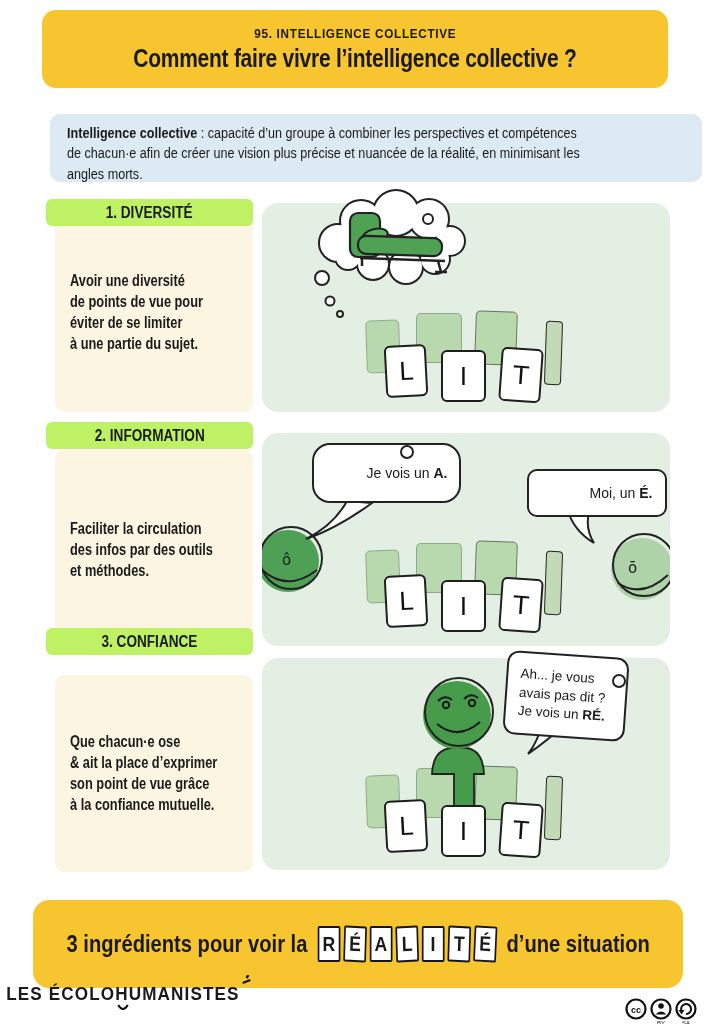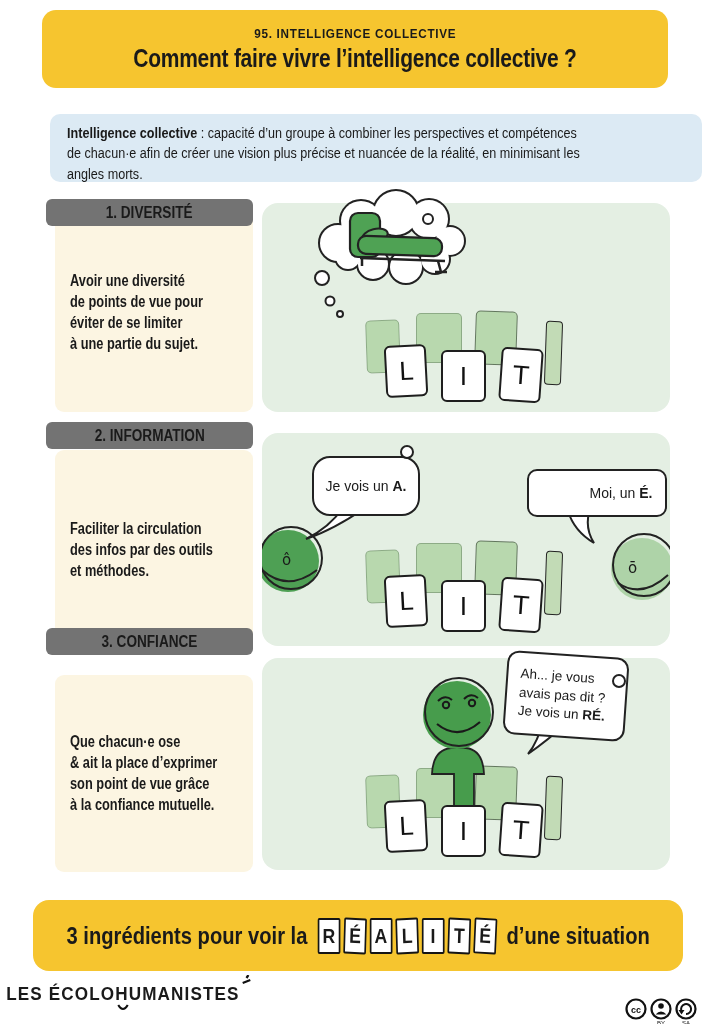--- a/index.html
+++ b/index.html
@@ -14,21 +14,21 @@
   .main-title{font-size:25px;font-weight:700;white-space:nowrap;transform:scaleX(.84);letter-spacing:-.3px;}
 
   
   .definition{position:absolute;left:50px;top:114px;width:608px;height:68px;
     background:#DCEAF4;border-radius:10px;padding-left:44px;}
   .definition p{margin:0;position:absolute;left:17px;top:9px;width:660px;
     font-size:14px;line-height:1.45;white-space:pre;transform:scaleX(.9);transform-origin:left top;}
   .definition .term{font-weight:700;}
 
   
-  .label-pill{position:absolute;left:46px;width:207px;height:27px;background:#737373;
+  .label-pill{position:absolute;left:46px;width:207px;height:27px;background:#bef264;
     border-radius:6px;display:flex;align-items:center;justify-content:center;z-index:3;}
   .label-pill span{font-size:16px;font-weight:700;transform:scaleX(.85);white-space:nowrap;}
   .cream-card{position:absolute;left:55px;width:198px;background:#FCF5E2;border-radius:9px;z-index:1;}
   .cream-card p{margin:0 0 0 15px;font-size:16px;font-weight:700;line-height:21px;
     white-space:pre;transform:scaleX(.8);transform-origin:left top;}
   .panel{position:absolute;left:262px;width:408px;background:#E4EFE3;border-radius:16px;}
   .panel.clip{overflow:hidden;}
   .panel svg{display:block;}
 
   .lab1{top:199px;} .lab2{top:422px;} .lab3{top:628px;}
@@ -48,32 +48,32 @@
     display:flex;align-items:center;justify-content:center;z-index:3;
     font-family:"DejaVu Sans",sans-serif;font-size:25px;font-weight:400;color:#111;}
   .w1{left:23px;top:37px;width:38px;height:48px;transform:rotate(-3deg);}
   .w2{left:79px;top:42px;width:41px;height:48px;}
   .w3{left:138px;top:40px;width:38px;height:50px;transform:rotate(4deg);}
 
   
   .bubble{position:absolute;background:#fff;border:2px solid #222;z-index:5;
     display:flex;align-items:center;justify-content:center;font-size:14px;}
   .bubble b{font-weight:700;}
-  .bub-a{left:50px;top:23px;width:104px;height:56px;border-radius:18px;}
+  .bub-a{left:50px;top:10px;width:104px;height:56px;border-radius:18px;padding-left:41px;}
   .bub-e{left:265px;top:36px;width:88px;height:44px;border-radius:10px;padding-left:48px;}
   .bub-re{left:243px;top:-4px;width:122px;height:84px;border-radius:12px;
     transform:rotate(4deg);flex-direction:column;align-items:flex-start;
     justify-content:center;padding-left:12px;box-sizing:border-box;font-size:13.5px;line-height:1.4;}
   .loop{position:absolute;width:10px;height:10px;border:2px solid #222;border-radius:50%;background:#fff;z-index:6;}
   .tails{position:absolute;inset:0;z-index:4;}
   .scene{position:absolute;inset:0;z-index:1;overflow:visible;}
   .face{position:absolute;z-index:2;}
 
   
-  .banner{position:absolute;left:33px;top:900px;width:650px;height:71px;background:#F6C52F;
+  .banner{position:absolute;left:33px;top:900px;width:650px;height:88px;background:#F6C52F;
     border-radius:16px;display:flex;align-items:center;justify-content:center;}
   .banner-inner{display:flex;align-items:center;white-space:nowrap;transform:scaleX(.84);}
   .banner-text{font-size:24px;font-weight:700;}
   .tile-strip{display:flex;margin:0 10px;}
   .tile{width:27px;height:36px;background:#fff;border:2px solid #151515;border-radius:2px;
     display:flex;align-items:center;justify-content:center;font-size:21px;font-weight:700;margin:0 2px;box-sizing:border-box;}
   .t2{transform:rotate(2deg);} .t4{transform:rotate(-2deg);} .t7{transform:rotate(3deg);}
 
   
   .logo-wrap{position:absolute;left:0;right:0;top:984px;text-align:left;}

